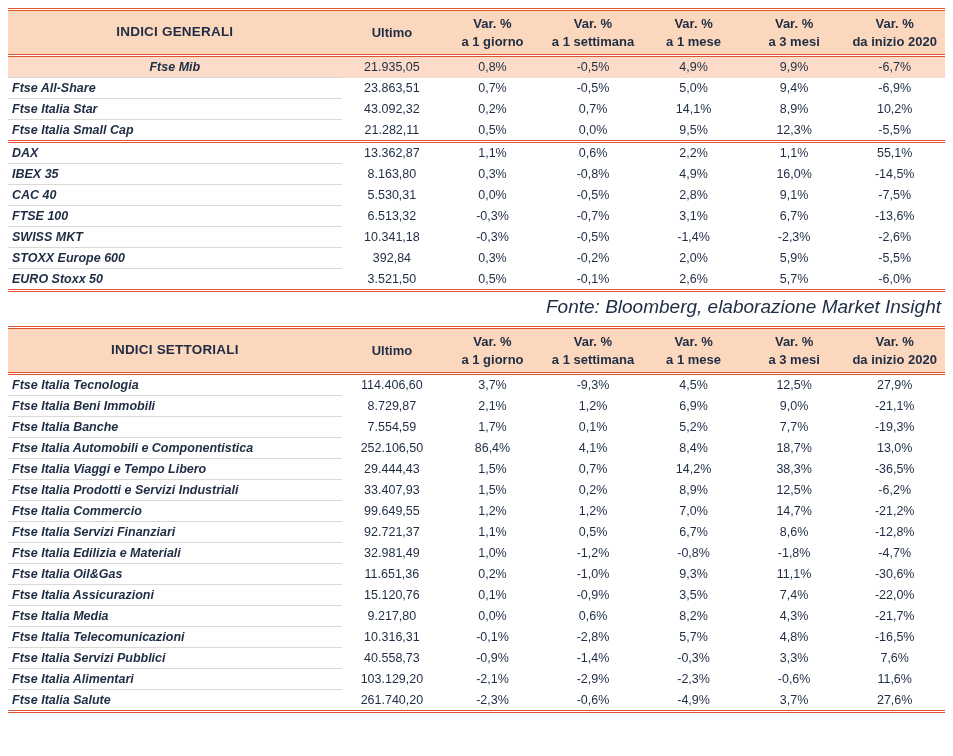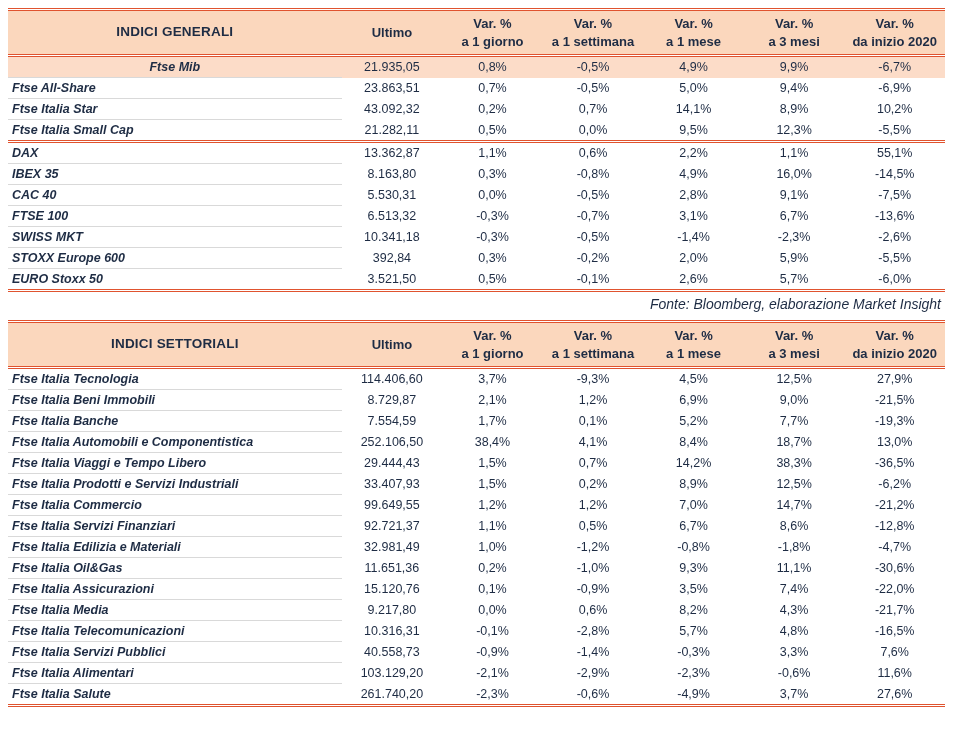--- a/index.html
+++ b/index.html
@@ -56,21 +56,21 @@
   td.bold { font-weight: normal; }
 
   tr.highlight td { background: #fcdcc8; text-align: center; }
   tr.group-start td { border-top: 3px double #e0532f; }
   tbody tr:last-child td { border-bottom: 3px double #e0532f; }
   tbody tr:last-child td.label { border-bottom: 3px double #e0532f; }
 
   .fonte {
     text-align: right;
     font-style: italic;
-    font-size: 14px;
+    font-size: 19px;
     padding: 4px 4px 0 0;
     color: #1e2c44;
   }
 </style>
 </head>
 <body>
 
 <div id="tables">
     <section class="tbl-section">
       <table class="idx">
@@ -246,35 +246,35 @@
             <td class="num">12,5%</td>
             <td class="num">27,9%</td>
           </tr>
           <tr>
             <td class="label">Ftse Italia Beni Immobili</td>
             <td class="num">8.729,87</td>
             <td class="num bold">2,1%</td>
             <td class="num">1,2%</td>
             <td class="num">6,9%</td>
             <td class="num">9,0%</td>
-            <td class="num">-21,5%</td>
+            <td class="num">-21,1%</td>
           </tr>
           <tr>
             <td class="label">Ftse Italia Banche</td>
             <td class="num">7.554,59</td>
             <td class="num bold">1,7%</td>
             <td class="num">0,1%</td>
             <td class="num">5,2%</td>
             <td class="num">7,7%</td>
             <td class="num">-19,3%</td>
           </tr>
           <tr>
             <td class="label">Ftse Italia Automobili e Componentistica</td>
             <td class="num">252.106,50</td>
-            <td class="num bold">38,4%</td>
+            <td class="num bold">86,4%</td>
             <td class="num">4,1%</td>
             <td class="num">8,4%</td>
             <td class="num">18,7%</td>
             <td class="num">13,0%</td>
           </tr>
           <tr>
             <td class="label">Ftse Italia Viaggi e Tempo Libero</td>
             <td class="num">29.444,43</td>
             <td class="num bold">1,5%</td>
             <td class="num">0,7%</td>

